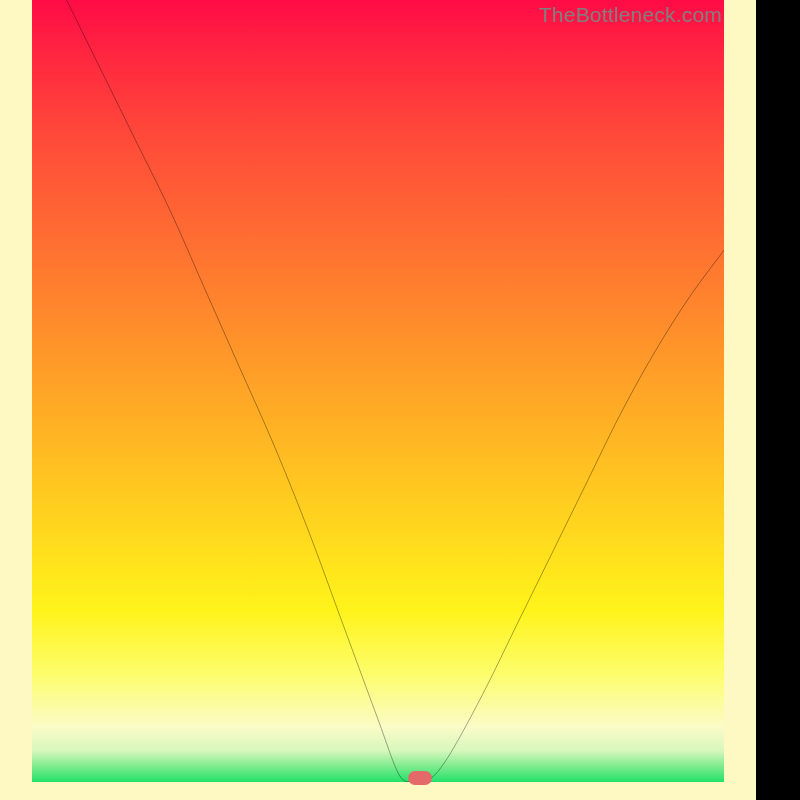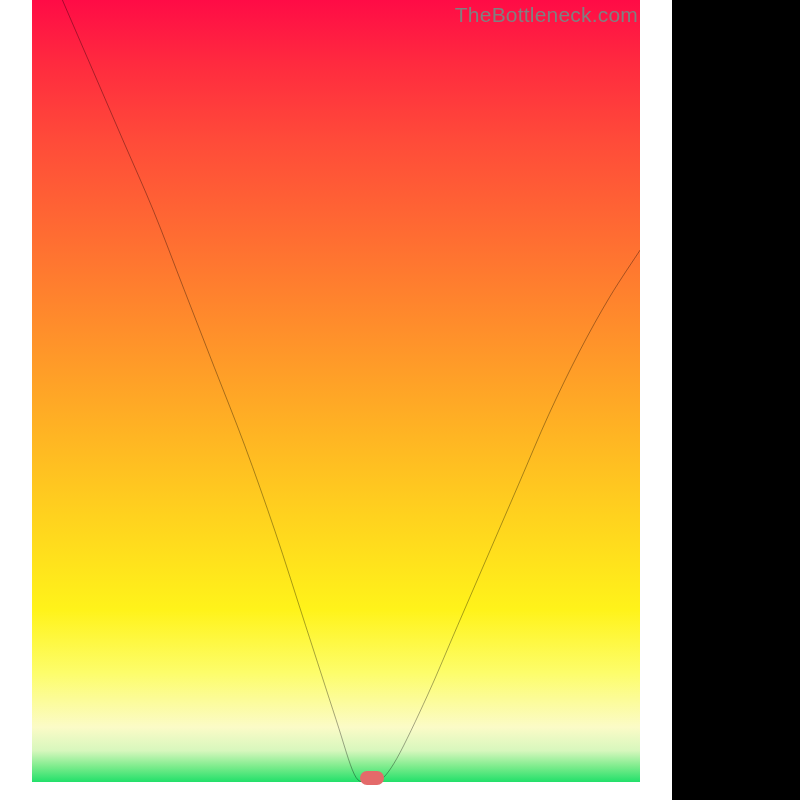--- a/index.html
+++ b/index.html
@@ -8,23 +8,23 @@
     width: 800px;
     height: 800px;
     background: #000;
     overflow: hidden;
     font-family: Arial, Helvetica, sans-serif;
   }
   .chart-frame {
     position: absolute;
     left: 0;
     top: 0;
-    width: 672px;
+    width: 756px;
     height: 800px;
-    background: #ffffff;
+    background: #fef9c3;
   }
   .plot-area {
     position: absolute;
     
     left: 32px;
     right: 32px;
     top: 0;
     bottom: 18px;
   }
   .gradient-bg {

